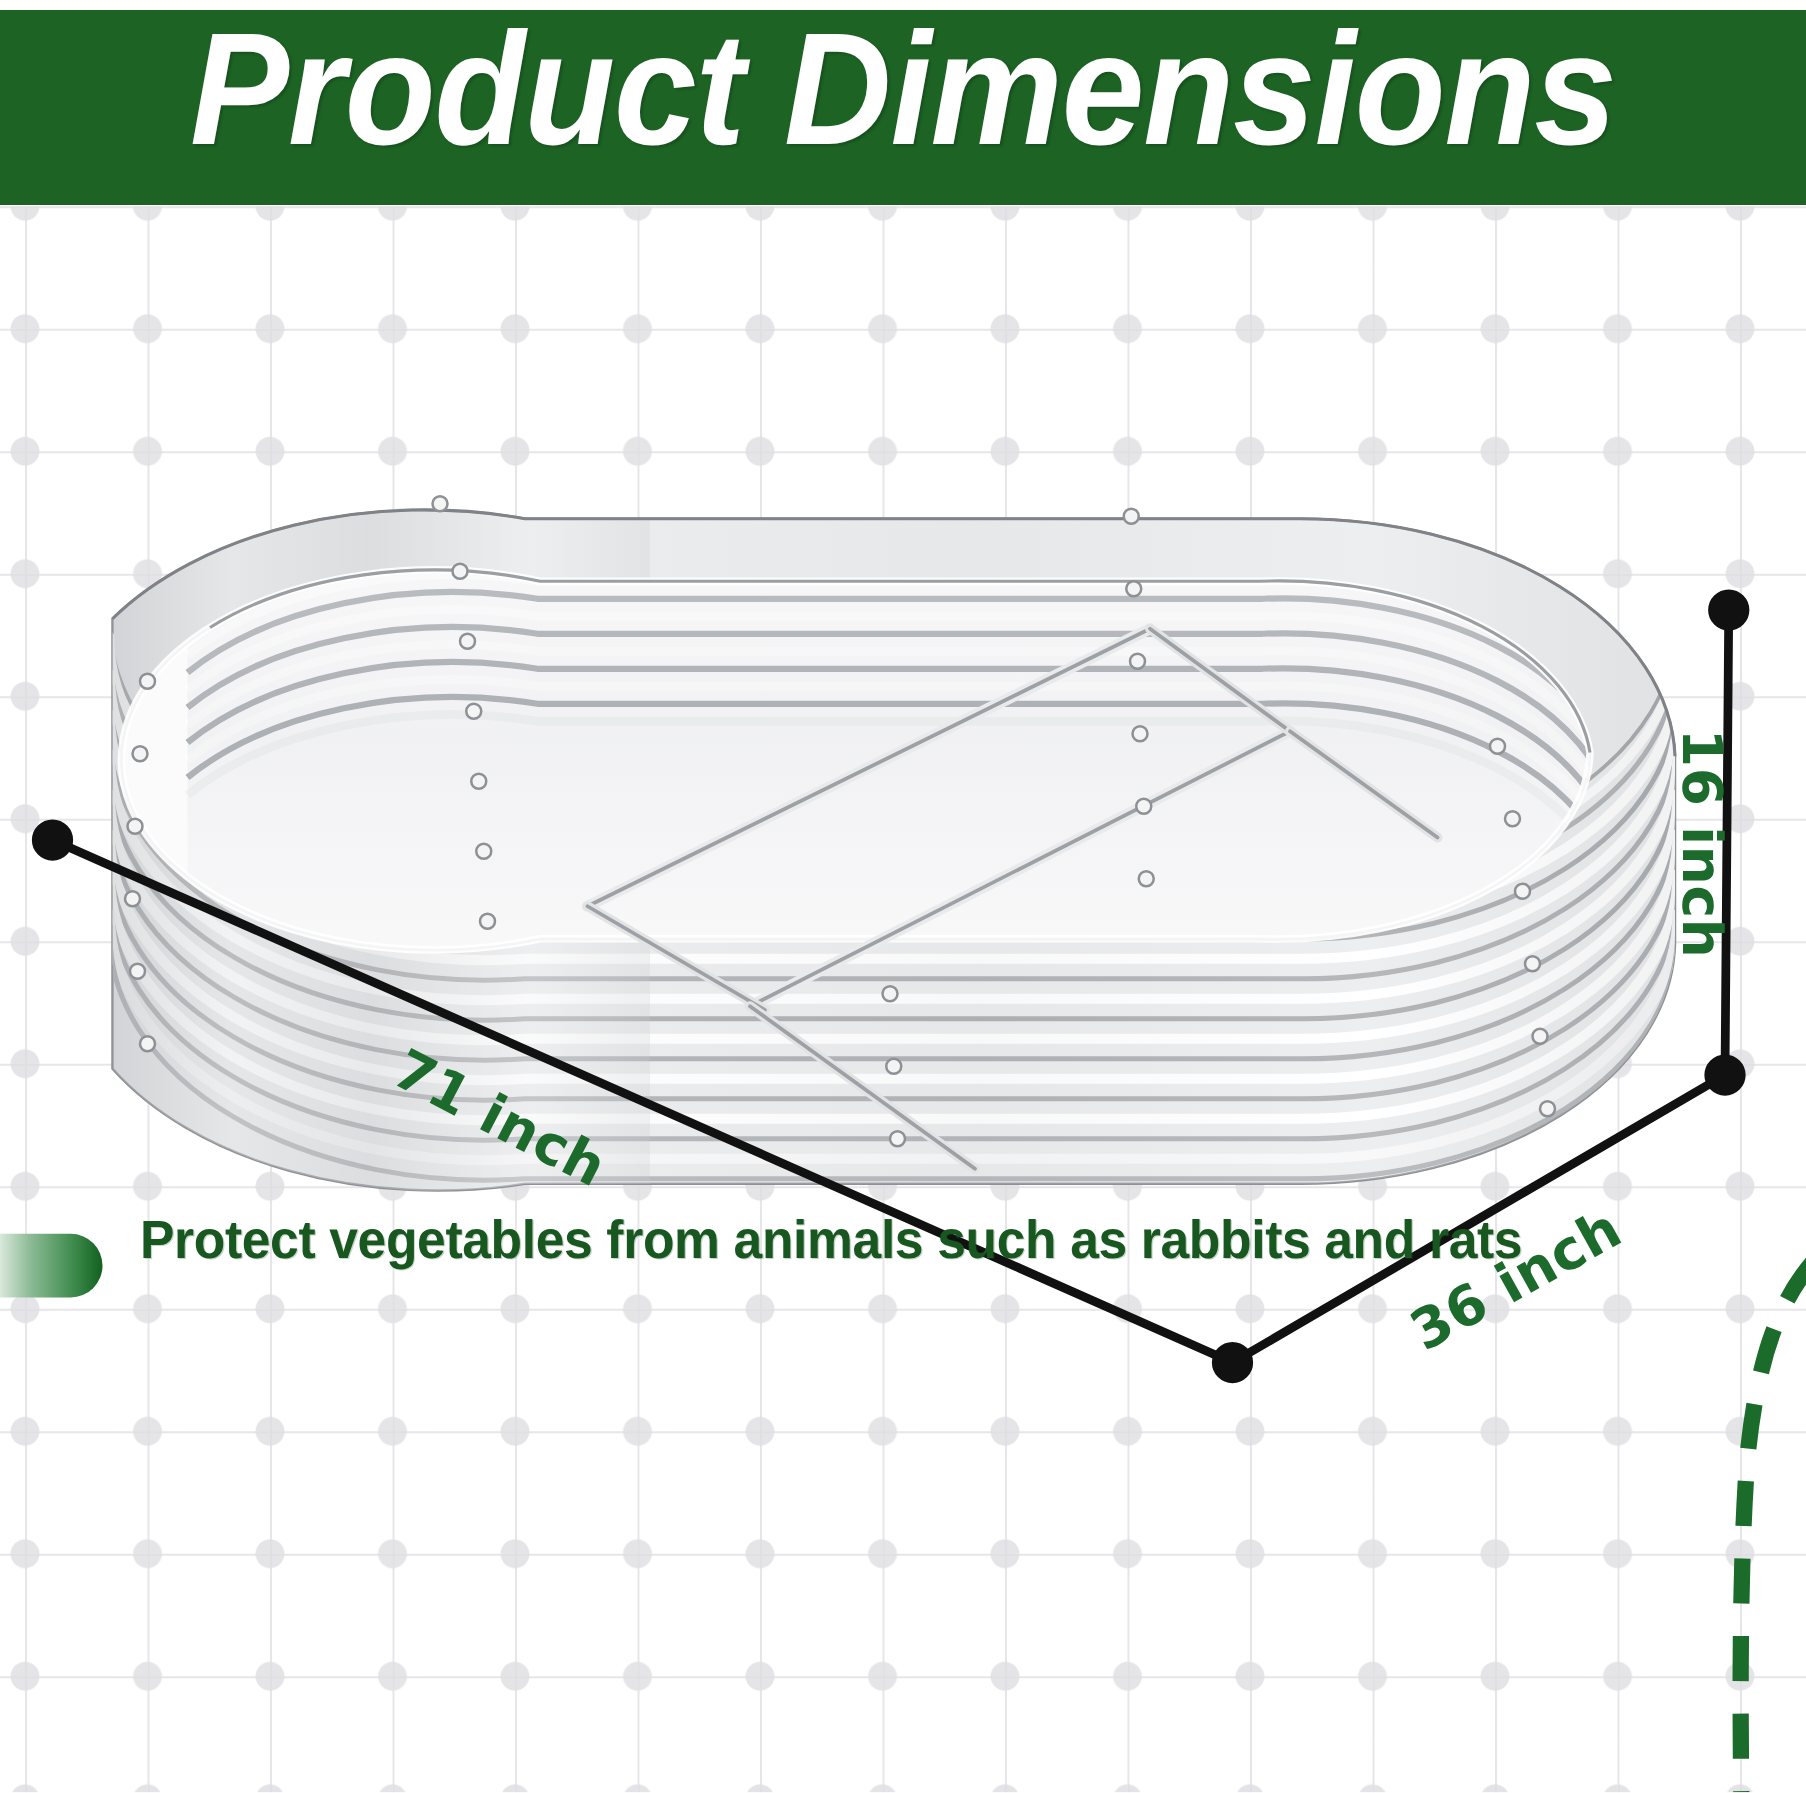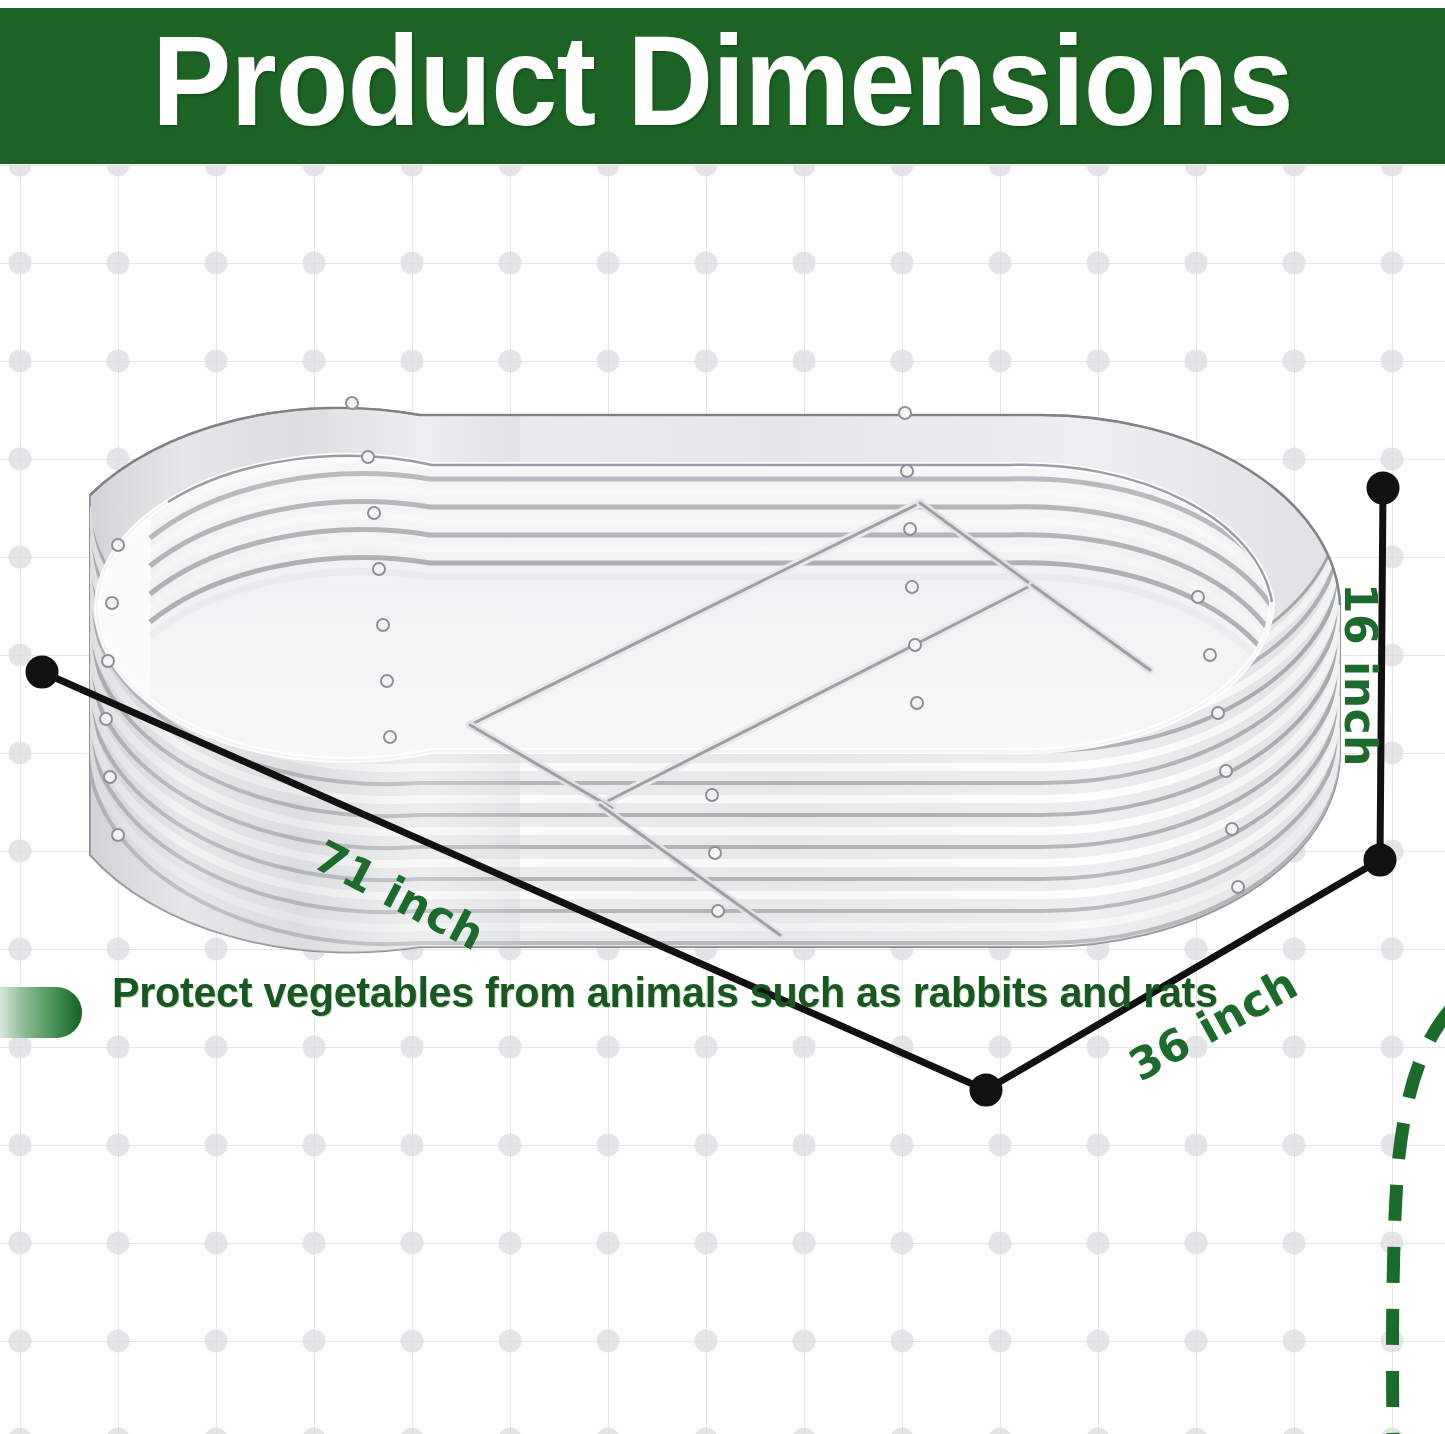--- a/index.html
+++ b/index.html
@@ -49,24 +49,25 @@
 
   
   .banner {
     position: absolute;
     left: 0;
     top: 8px;
     width: 1445px;
     height: 156px;
     background: #1c6324;
     display: flex;
-    align-items: center;
+    align-items: flex-start;
     justify-content: center;
     box-sizing: border-box;
     padding-bottom: 10px;
+    font-style: italic;
   }
   .banner-title {
     color: #ffffff;
     font-family: "Liberation Sans Narrow", "Liberation Sans", sans-serif;
     font-weight: 700;
     font-size: 128px;
     line-height: 1;
     letter-spacing: -1px;
     transform: scaleX(0.93);
     white-space: nowrap;

